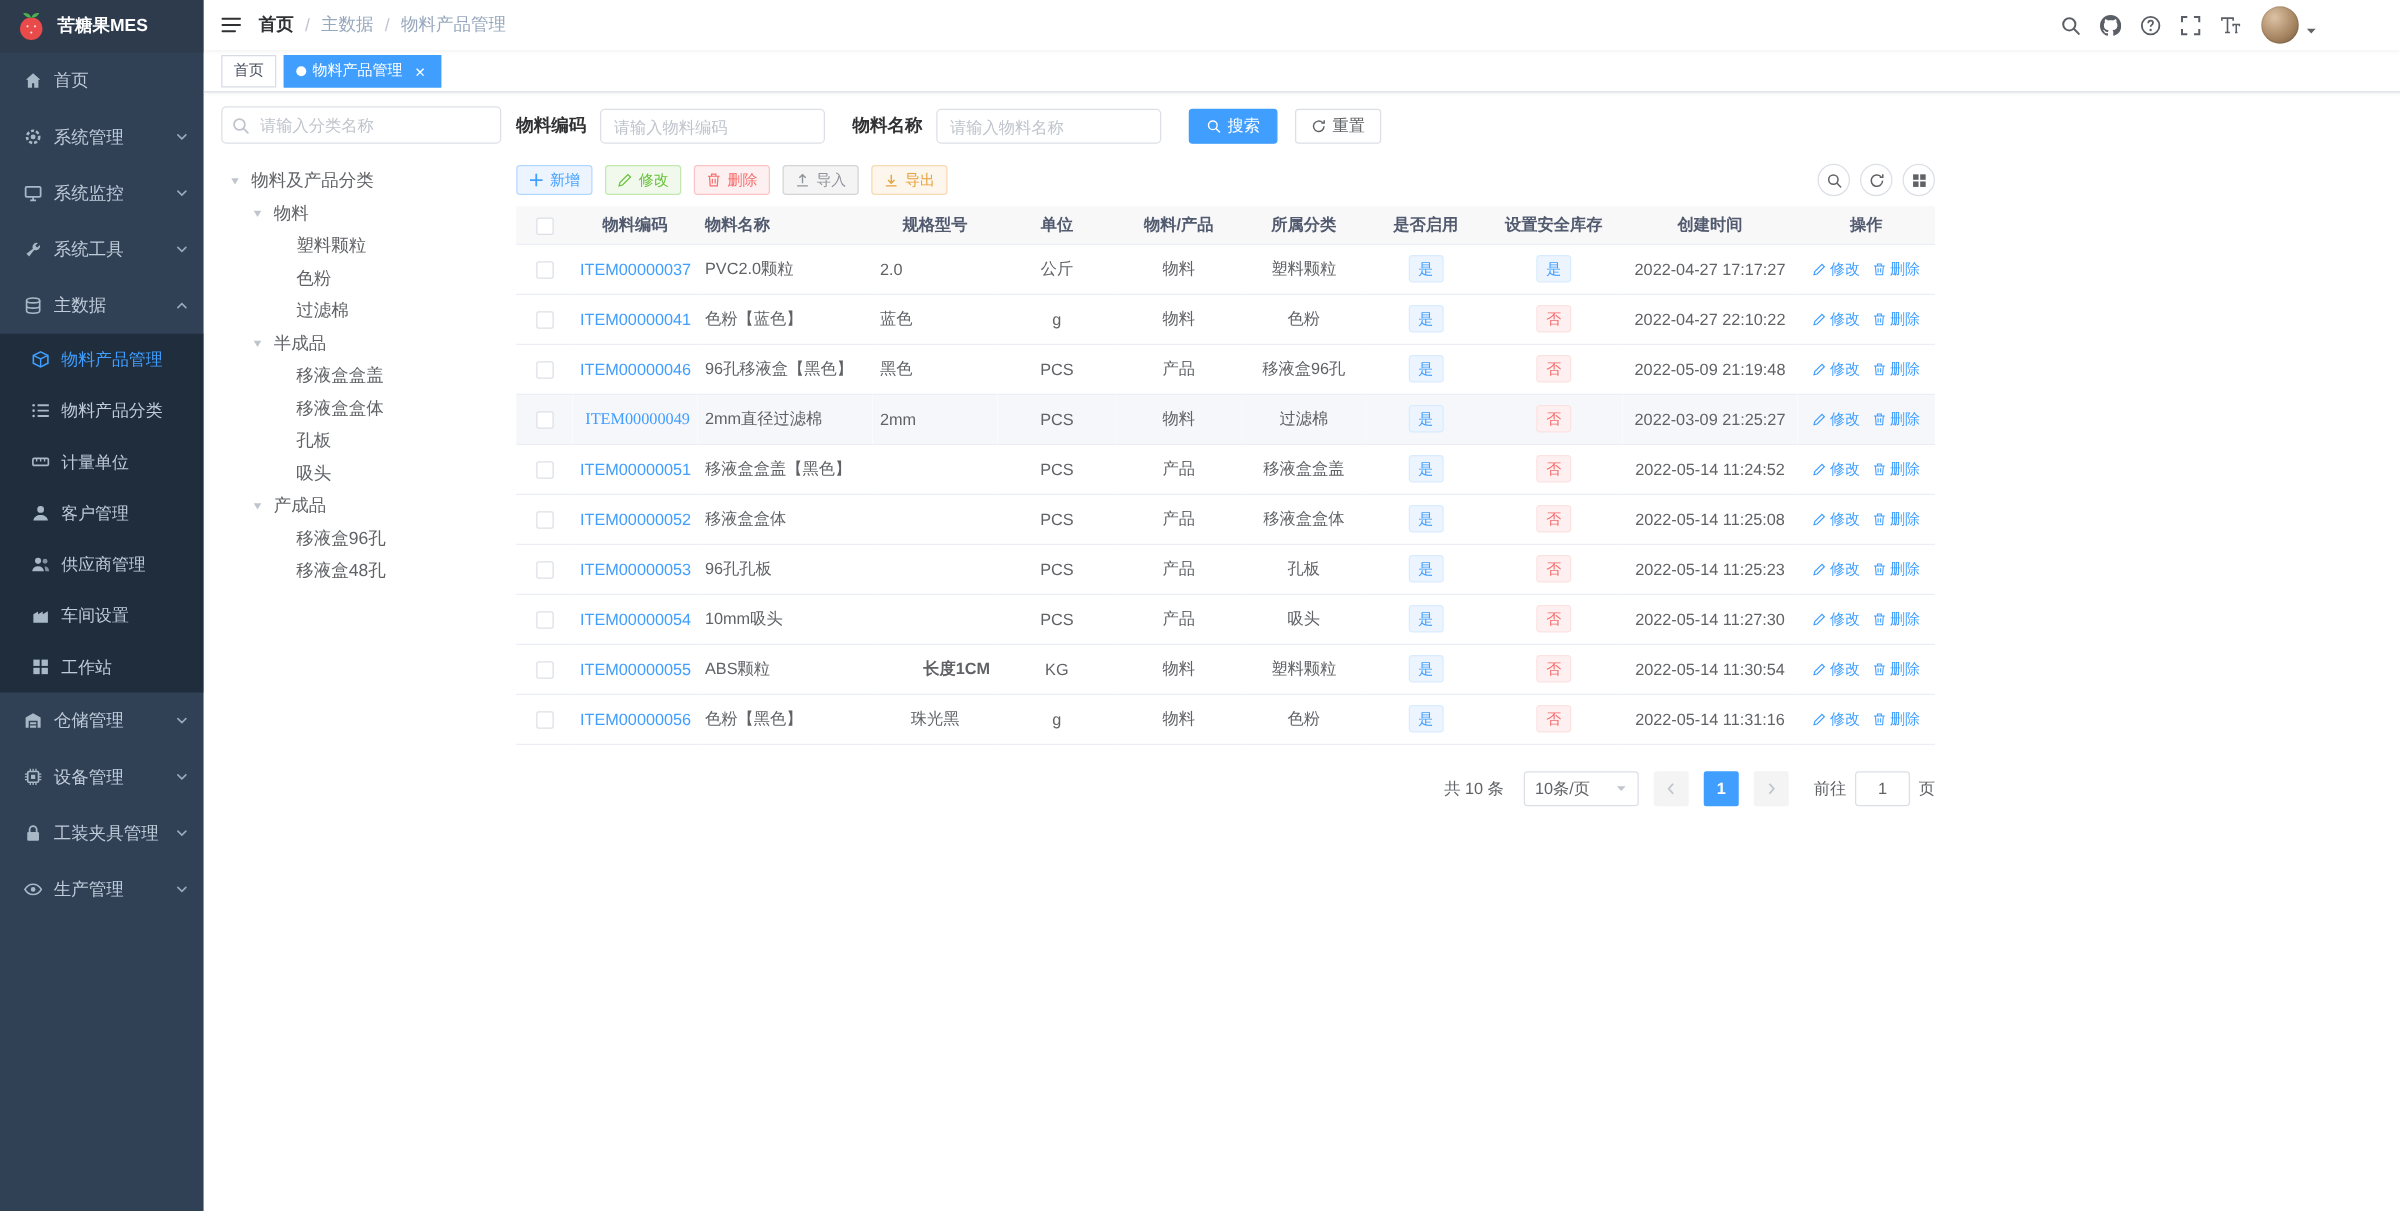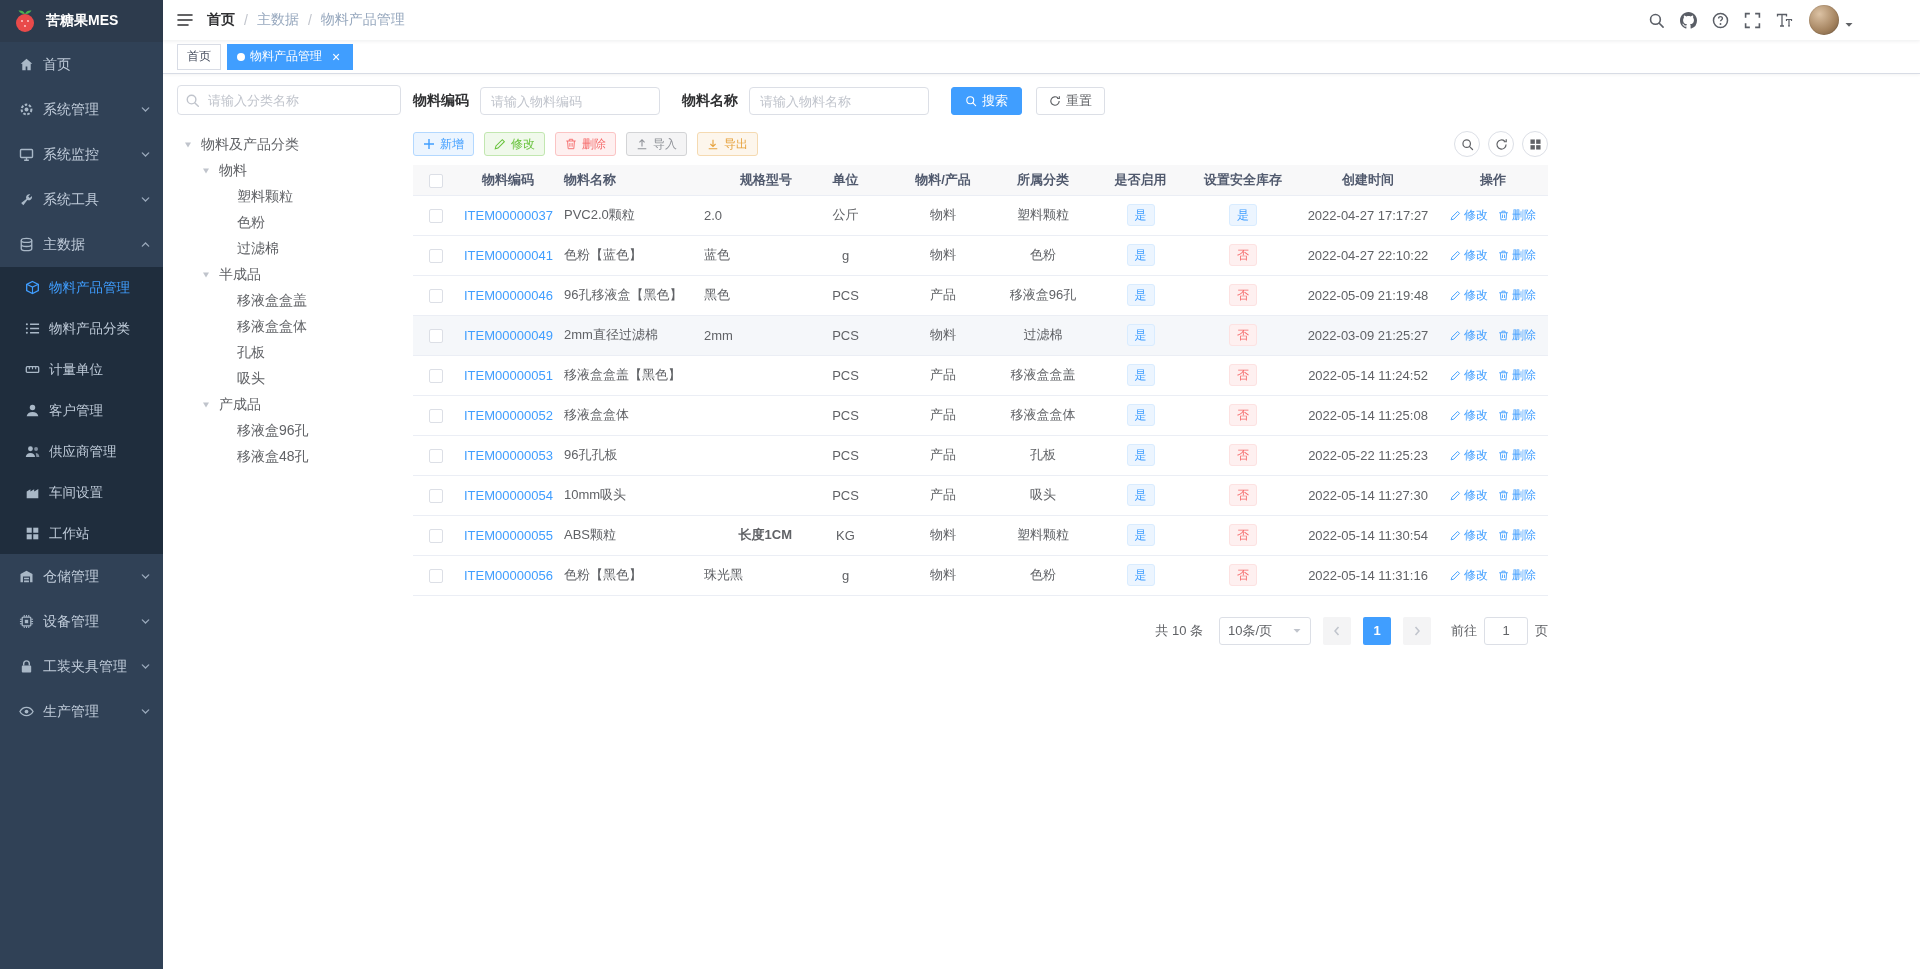--- a/index.html
+++ b/index.html
@@ -595,21 +595,21 @@
             </span>
         </div>
       </div>
 
       <table class="data-table">
         <thead>
             <tr id="thead-row">
               <th style="width: 45px; text-align: center;"><span class="checkbox"></span></th>
               <th style="width: 100px; text-align: center;">物料编码</th>
               <th style="width: 140px; text-align: left;">物料名称</th>
-              <th style="width: 100px; text-align: right;">规格型号</th>
+              <th style="width: 100px; text-align: center;">规格型号</th>
               <th style="width: 95px; text-align: center;">单位</th>
               <th style="width: 100px; text-align: center;">物料/产品</th>
               <th style="width: 100px; text-align: center;">所属分类</th>
               <th style="width: 95px; text-align: center;">是否启用</th>
               <th style="width: 110px; text-align: center;">设置安全库存</th>
               <th style="width: 140px; text-align: center;">创建时间</th>
               <th style="width: 110px; text-align: center;">操作</th>
             </tr>
           </thead>
         <tbody id="tbody">
@@ -671,21 +671,21 @@
                       <path d="M1.5 12.5l.8-3.2 7.4-7.4 2.4 2.4-7.4 7.4z" fill="none" stroke="currentColor" stroke-width="1.2"></path>
                     </svg>
                   </span>修改</a><a class="op-link"><span class="icon">
                     <svg width="12" height="12" viewBox="0 0 14 14">
                       <path d="M1.5 3.5h11M5 3.5v-2h4v2M3 3.5l.7 9h6.6l.7-9M5.7 5.8v4.4M8.3 5.8v4.4" fill="none" stroke="currentColor" stroke-width="1.1"></path>
                     </svg>
                   </span>删除</a></td>
             </tr>
             <tr class="highlight">
               <td style="text-align: center;"><span class="checkbox"></span></td>
-              <td style="text-align: left;"><a class="code-link">ITEM00000049</a></td>
+              <td style="text-align: right; font-family: Liberation Serif, serif;"><a class="code-link">ITEM00000049</a></td>
               <td style="text-align: left;"><span>2mm直径过滤棉</span></td>
               <td style="text-align: left;"><span>2mm</span></td>
               <td style="text-align: center;"><span>PCS</span></td>
               <td style="text-align: center;"><span>物料</span></td>
               <td style="text-align: center;"><span>过滤棉</span></td>
               <td style="text-align: center;"><span class="tag tag-blue">是</span></td>
               <td style="text-align: center;"><span class="tag tag-red">否</span></td>
               <td style="text-align: center;"><span>2022-03-09 21:25:27</span></td>
               <td style="text-align: center;"><a class="op-link"><span class="icon">
                     <svg width="12" height="12" viewBox="0 0 14 14">
@@ -742,21 +742,21 @@
             <tr>
               <td style="text-align: center;"><span class="checkbox"></span></td>
               <td style="text-align: center;"><a class="code-link">ITEM00000053</a></td>
               <td style="text-align: left;"><span>96孔孔板</span></td>
               <td style="text-align: left;"><span></span></td>
               <td style="text-align: center;"><span>PCS</span></td>
               <td style="text-align: center;"><span>产品</span></td>
               <td style="text-align: center;"><span>孔板</span></td>
               <td style="text-align: center;"><span class="tag tag-blue">是</span></td>
               <td style="text-align: center;"><span class="tag tag-red">否</span></td>
-              <td style="text-align: center;"><span>2022-05-22 11:25:23</span></td>
+              <td style="text-align: center;"><span>2022-05-14 11:25:23</span></td>
               <td style="text-align: center;"><a class="op-link"><span class="icon">
                     <svg width="12" height="12" viewBox="0 0 14 14">
                       <path d="M1.5 12.5l.8-3.2 7.4-7.4 2.4 2.4-7.4 7.4z" fill="none" stroke="currentColor" stroke-width="1.2"></path>
                     </svg>
                   </span>修改</a><a class="op-link"><span class="icon">
                     <svg width="12" height="12" viewBox="0 0 14 14">
                       <path d="M1.5 3.5h11M5 3.5v-2h4v2M3 3.5l.7 9h6.6l.7-9M5.7 5.8v4.4M8.3 5.8v4.4" fill="none" stroke="currentColor" stroke-width="1.1"></path>
                     </svg>
                   </span>删除</a></td>
             </tr>
@@ -799,21 +799,21 @@
                   </span>修改</a><a class="op-link"><span class="icon">
                     <svg width="12" height="12" viewBox="0 0 14 14">
                       <path d="M1.5 3.5h11M5 3.5v-2h4v2M3 3.5l.7 9h6.6l.7-9M5.7 5.8v4.4M8.3 5.8v4.4" fill="none" stroke="currentColor" stroke-width="1.1"></path>
                     </svg>
                   </span>删除</a></td>
             </tr>
             <tr>
               <td style="text-align: center;"><span class="checkbox"></span></td>
               <td style="text-align: center;"><a class="code-link">ITEM00000056</a></td>
               <td style="text-align: left;"><span>色粉【黑色】</span></td>
-              <td style="text-align: left;"><span>珠光黑</span></td>
+              <td style="text-align: center;"><span>珠光黑</span></td>
               <td style="text-align: center;"><span>g</span></td>
               <td style="text-align: center;"><span>物料</span></td>
               <td style="text-align: center;"><span>色粉</span></td>
               <td style="text-align: center;"><span class="tag tag-blue">是</span></td>
               <td style="text-align: center;"><span class="tag tag-red">否</span></td>
               <td style="text-align: center;"><span>2022-05-14 11:31:16</span></td>
               <td style="text-align: center;"><a class="op-link"><span class="icon">
                     <svg width="12" height="12" viewBox="0 0 14 14">
                       <path d="M1.5 12.5l.8-3.2 7.4-7.4 2.4 2.4-7.4 7.4z" fill="none" stroke="currentColor" stroke-width="1.2"></path>
                     </svg>

